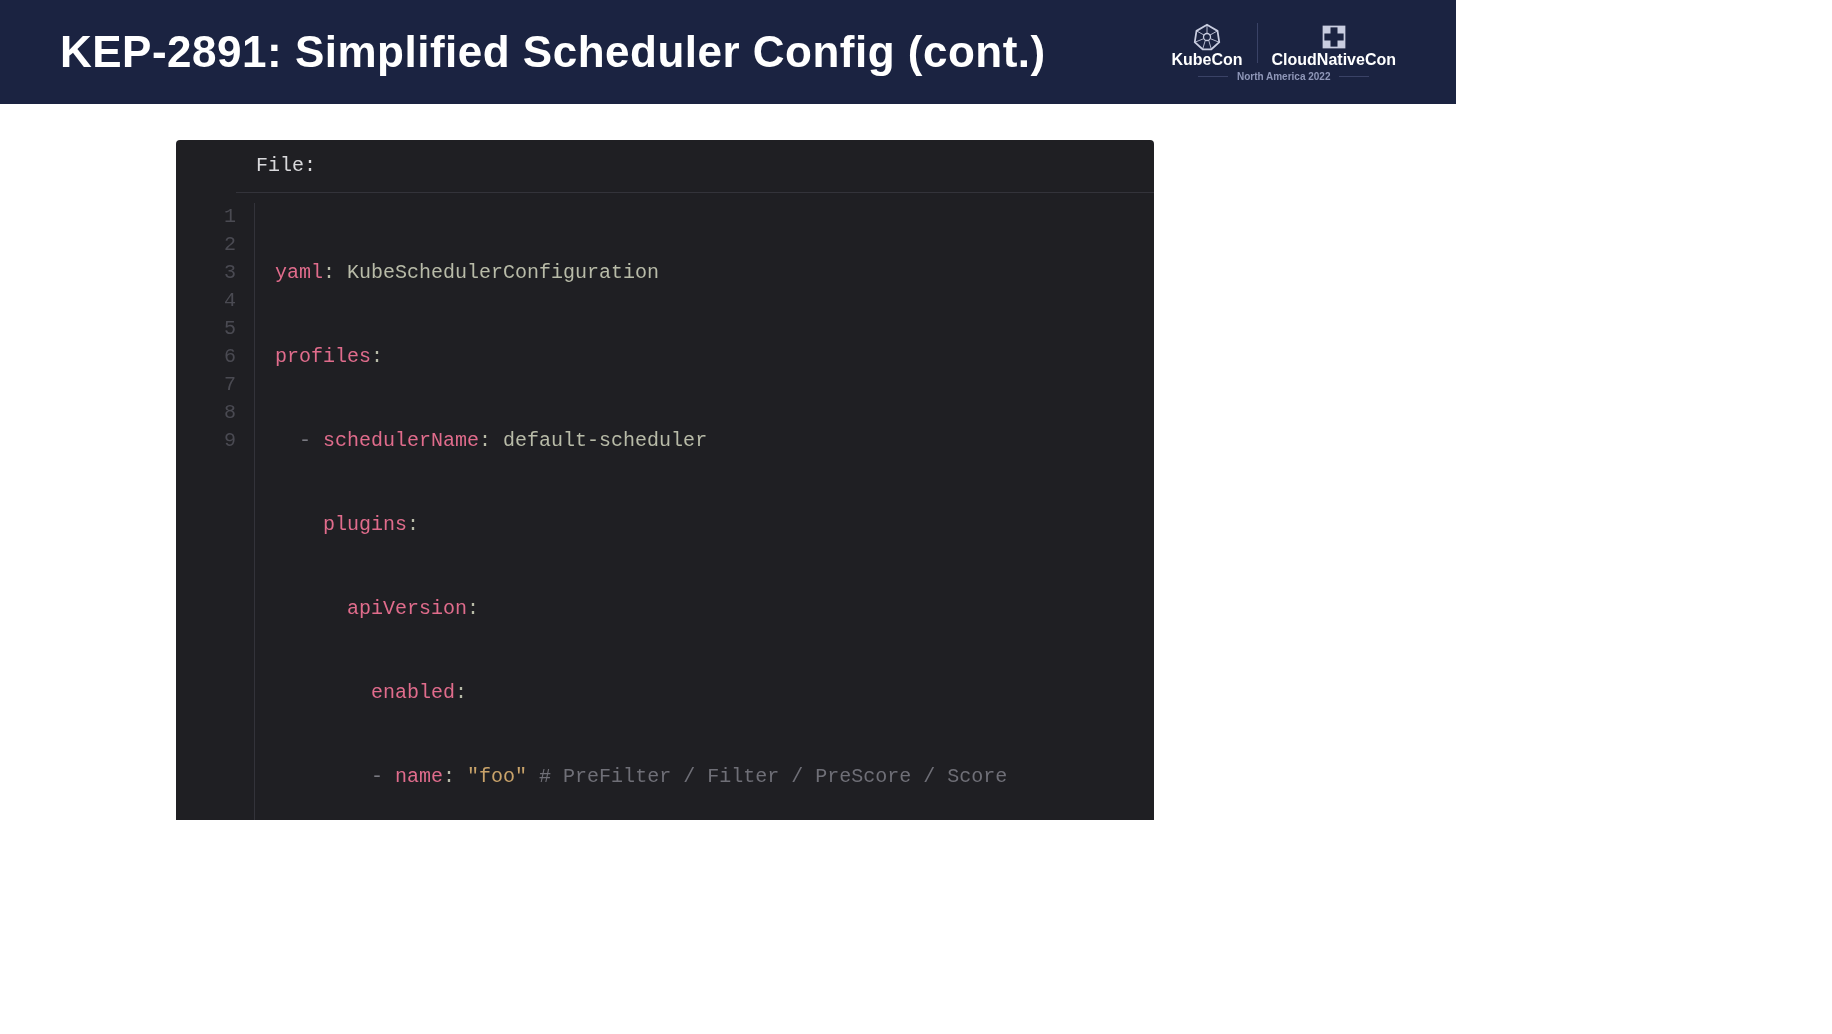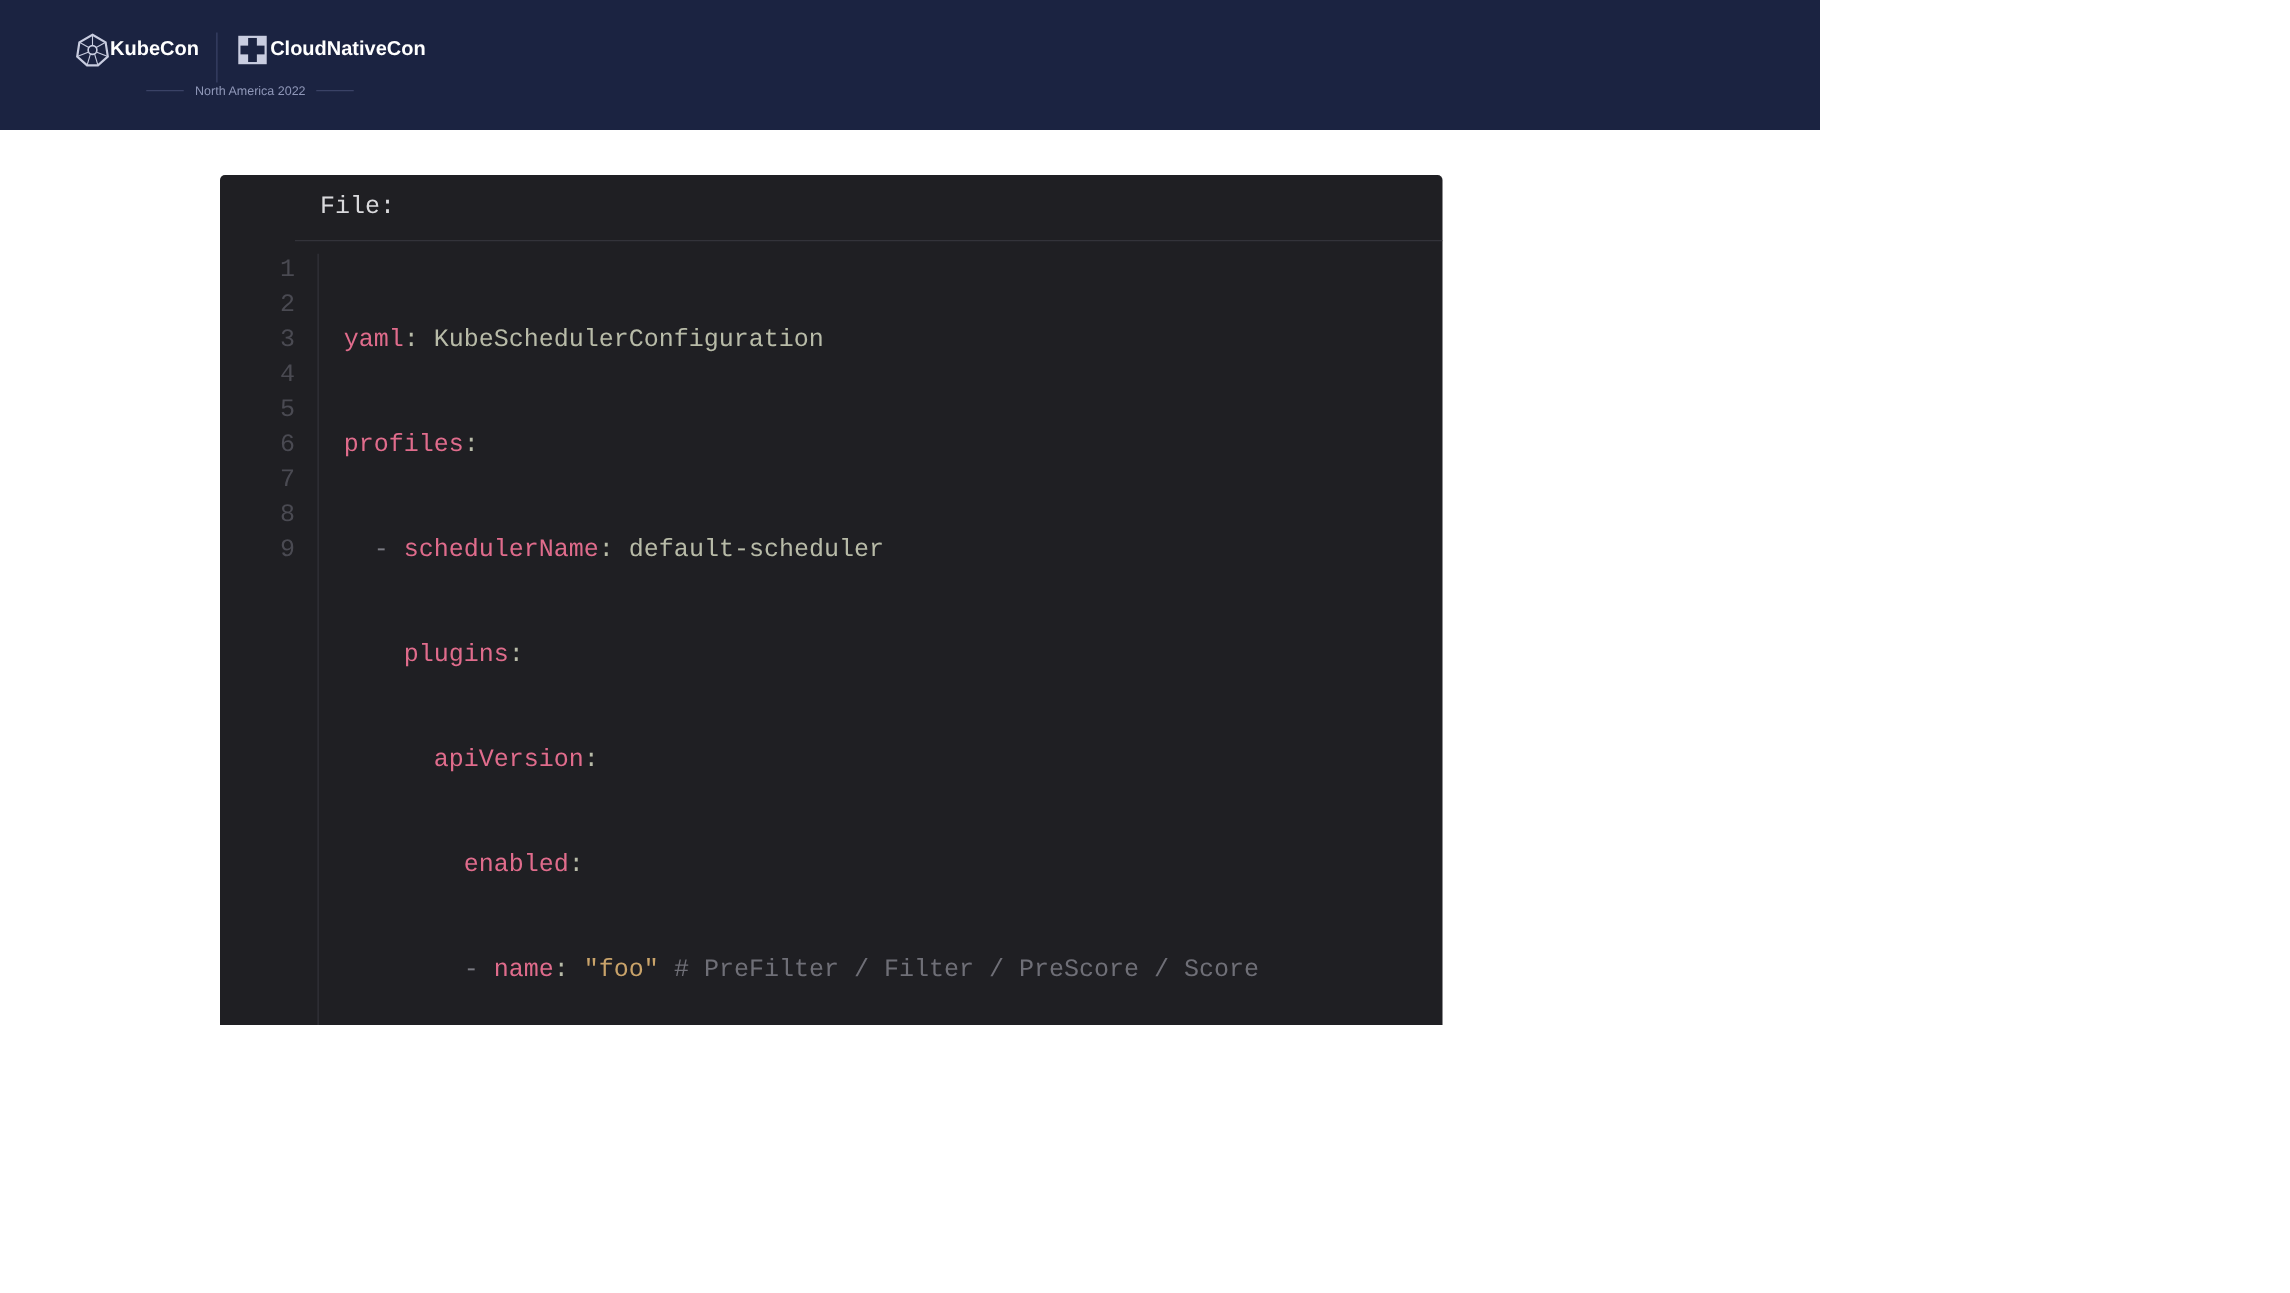--- a/index.html
+++ b/index.html
@@ -20,40 +20,41 @@
     align-items: center;
     height: 68px;
   }
   .title {
     font-size: 44px;
     font-weight: bold;
     letter-spacing: 0.5px;
   }
   .logo-block {
     display: flex;
-    flex-direction: row;
+    flex-direction: column;
     align-items: center;
     gap: 0;
   }
   .logo-icon {
     width: 28px;
     height: 28px;
   }
   .logo-sep {
     width: 1px;
     height: 40px;
     background: #3a4266;
   }
   .event-tag {
     font-size: 10px;
     color: #8f97b8;
     text-align: center;
     width: 100%;
     margin-top: 2px;
     position: relative;
+    font-weight: bold;
   }
   .logos-wrap {
     display: flex;
     flex-direction: column;
     align-items: center;
   }
   .logos-row {
     display: flex;
     align-items: flex-start;
     gap: 14px;
@@ -109,20 +110,21 @@
   .v { color: #b8bba8; }   
   .s { color: #c9a36a; }   
   .d { color: #7a7a82; }   
   .c { color: #6f6f77; }   
   .p { color: #b8bba8; }
 </style>
 </head>
 <body>
 
 <div class="header">
+  <div class="title">KEP-2891: Simplified Scheduler Config (cont.)</div>
   <div class="logos-wrap">
     <div class="logos-row">
       <div class="logo-block">
         <svg class="logo-icon" viewBox="0 0 32 32">
           <polygon points="16,2 28,9 30,22 21,30 11,30 2,22 4,9" fill="none" stroke="#c9cde0" stroke-width="2"></polygon>
           <circle cx="16" cy="16" r="4" fill="none" stroke="#c9cde0" stroke-width="1.5"></circle>
           <line x1="16" y1="2" x2="16" y2="12" stroke="#c9cde0" stroke-width="1"></line>
           <line x1="28" y1="9" x2="19" y2="14" stroke="#c9cde0" stroke-width="1"></line>
           <line x1="30" y1="22" x2="20" y2="18" stroke="#c9cde0" stroke-width="1"></line>
           <line x1="21" y1="30" x2="18" y2="20" stroke="#c9cde0" stroke-width="1"></line>

